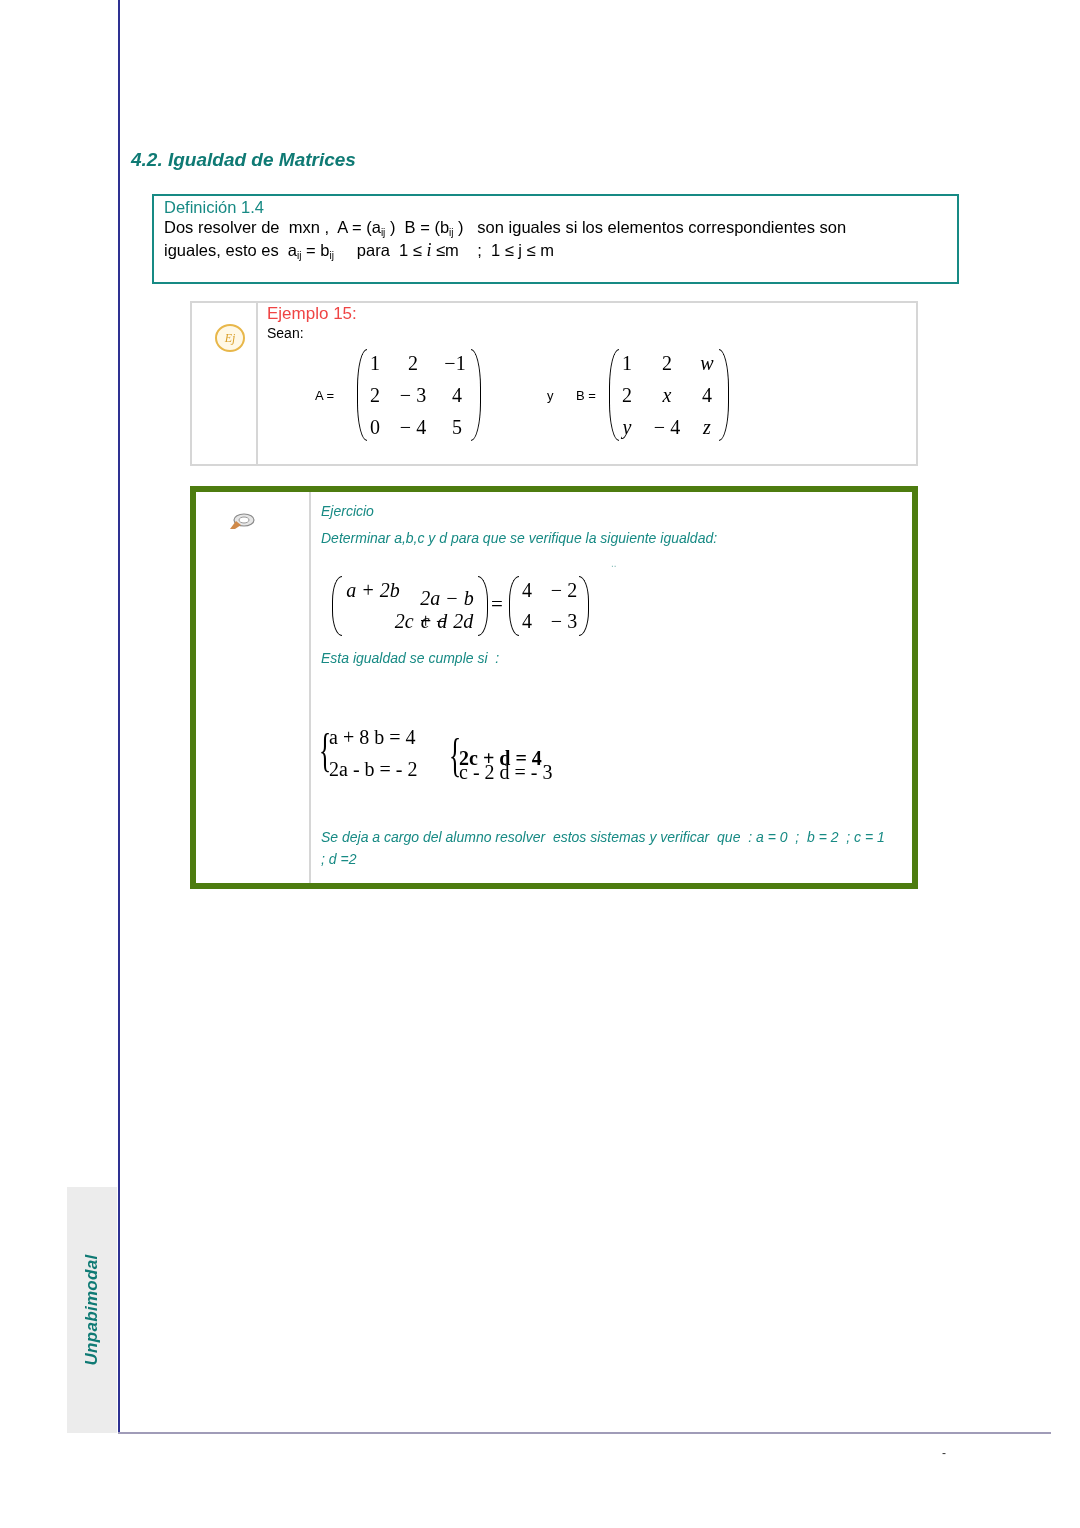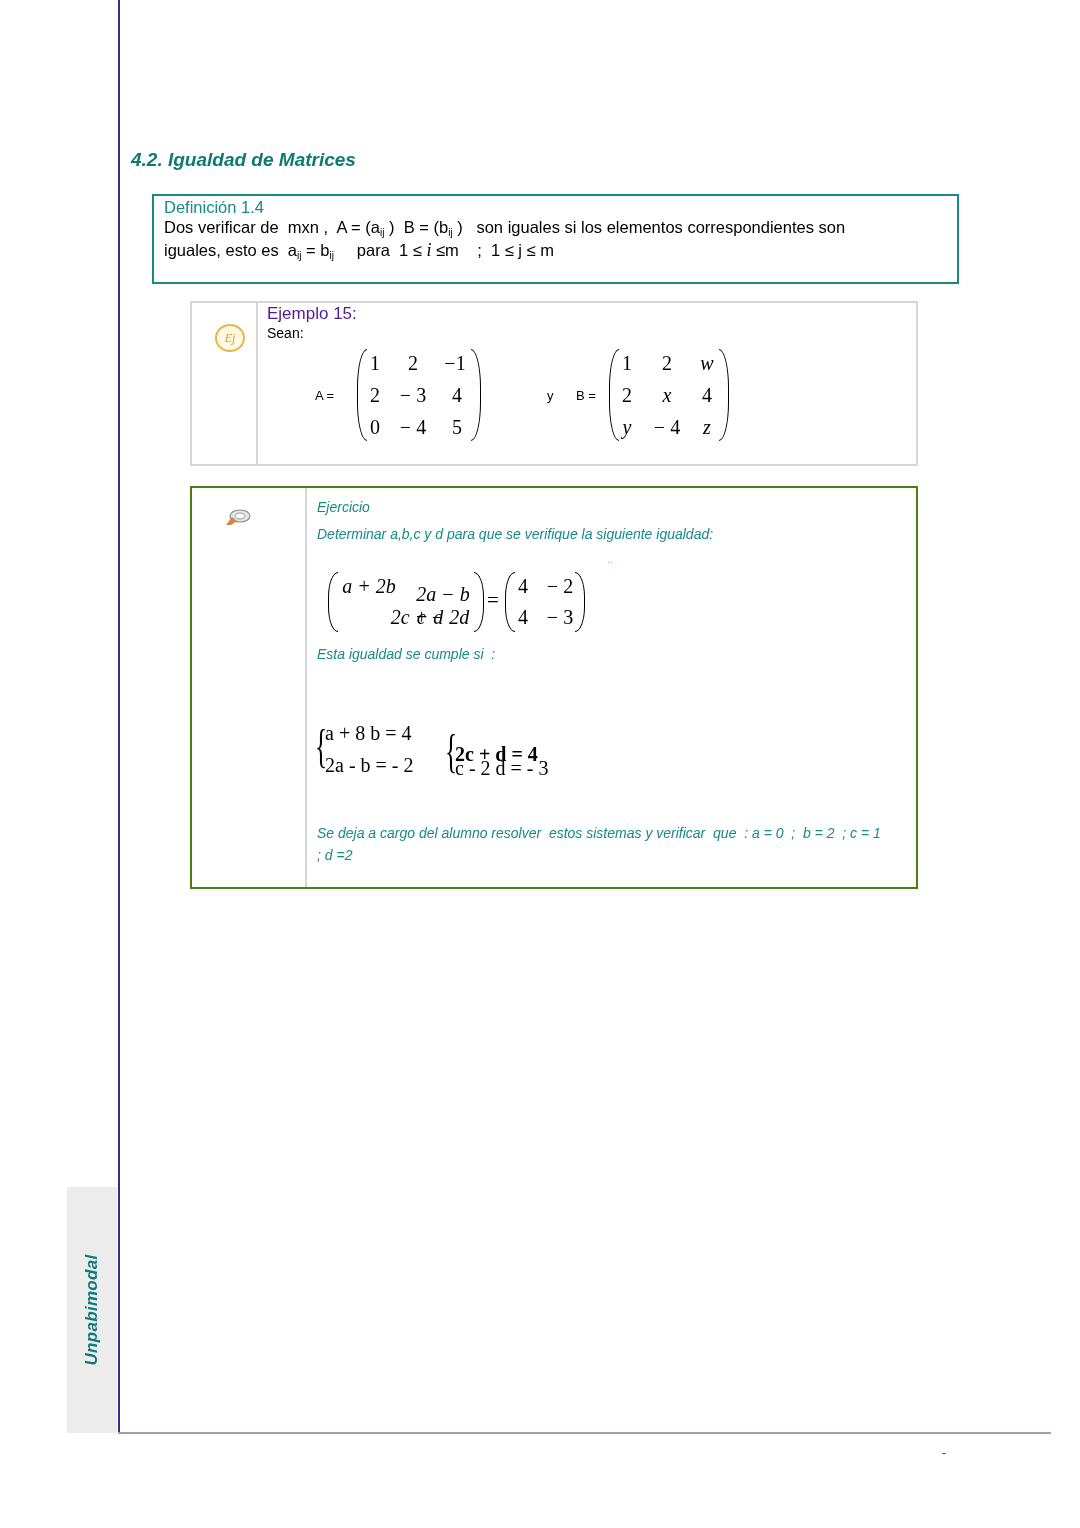--- a/index.html
+++ b/index.html
@@ -130,21 +130,21 @@
       font-style: italic;
       font-size: 12px;
       color: #d99f2a;
       background: #fff8e6;
     }
     .ex-title {
       position: absolute;
       left: 75px;
       top: 1px;
       font-size: 17px;
-      color: #4c1d95;
+      color: #ef4444;
     }
     .ex-sean {
       position: absolute;
       left: 75px;
       top: 22px;
       font-size: 14px;
     }
     .mat-label {
       position: absolute;
       font-size: 13px;
@@ -185,21 +185,21 @@
       font-size: 17px;
       white-space: pre;
     }
 
     .ej-box {
       position: absolute;
       left: 190px;
       top: 486px;
       width: 728px;
       height: 403px;
-      border: 2px solid #4d7c0f;
+      border: 6px solid #4d7c0f;
       box-sizing: border-box;
     }
     .ej-divider {
       position: absolute;
       left: 113px;
       top: 0;
       width: 2px;
       height: 100%;
       background: #d6d6d6;
     }
@@ -258,21 +258,21 @@
 <div class="left-rule"></div>
 <div class="bottom-rule"></div>
 <div class="side-tab"></div>
 <div class="side-tab-label">Unpabimodal</div>
 <div class="page-mark">-</div>
 
 <div class="section-title">4.2. Igualdad de Matrices</div>
 
 <div class="def-box">
   <div class="def-title">Definición 1.4</div>
-  <div class="def-line" style="top:22px;"><span>Dos verificar de  mxn ,  A = (a</span><sub>ij</sub><span> )  B = (b</span><sub>ij</sub><span> )   son iguales si los elementos correspondientes son</span></div>
+  <div class="def-line" style="top:22px;"><span>Dos resolver de  mxn ,  A = (a</span><sub>ij</sub><span> )  B = (b</span><sub>ij</sub><span> )   son iguales si los elementos correspondientes son</span></div>
   <div class="def-line" style="top:44px;text-align:center;"><span>iguales, esto es  a</span><sub>ij</sub><span> = b</span><sub>ij</sub><span>     para  1 ≤ </span><span class="it">i</span><span> ≤m    ;  1 ≤ j ≤ m</span></div>
 </div>
 
 <div class="ex-box">
   <div class="ex-divider"></div>
   <div class="ex-icon">Ej</div>
   <div class="ex-title">Ejemplo 15:</div>
   <div class="ex-sean">Sean:</div>
 
   <div class="mat-label" style="left:123px; top:85px;">A =</div>

